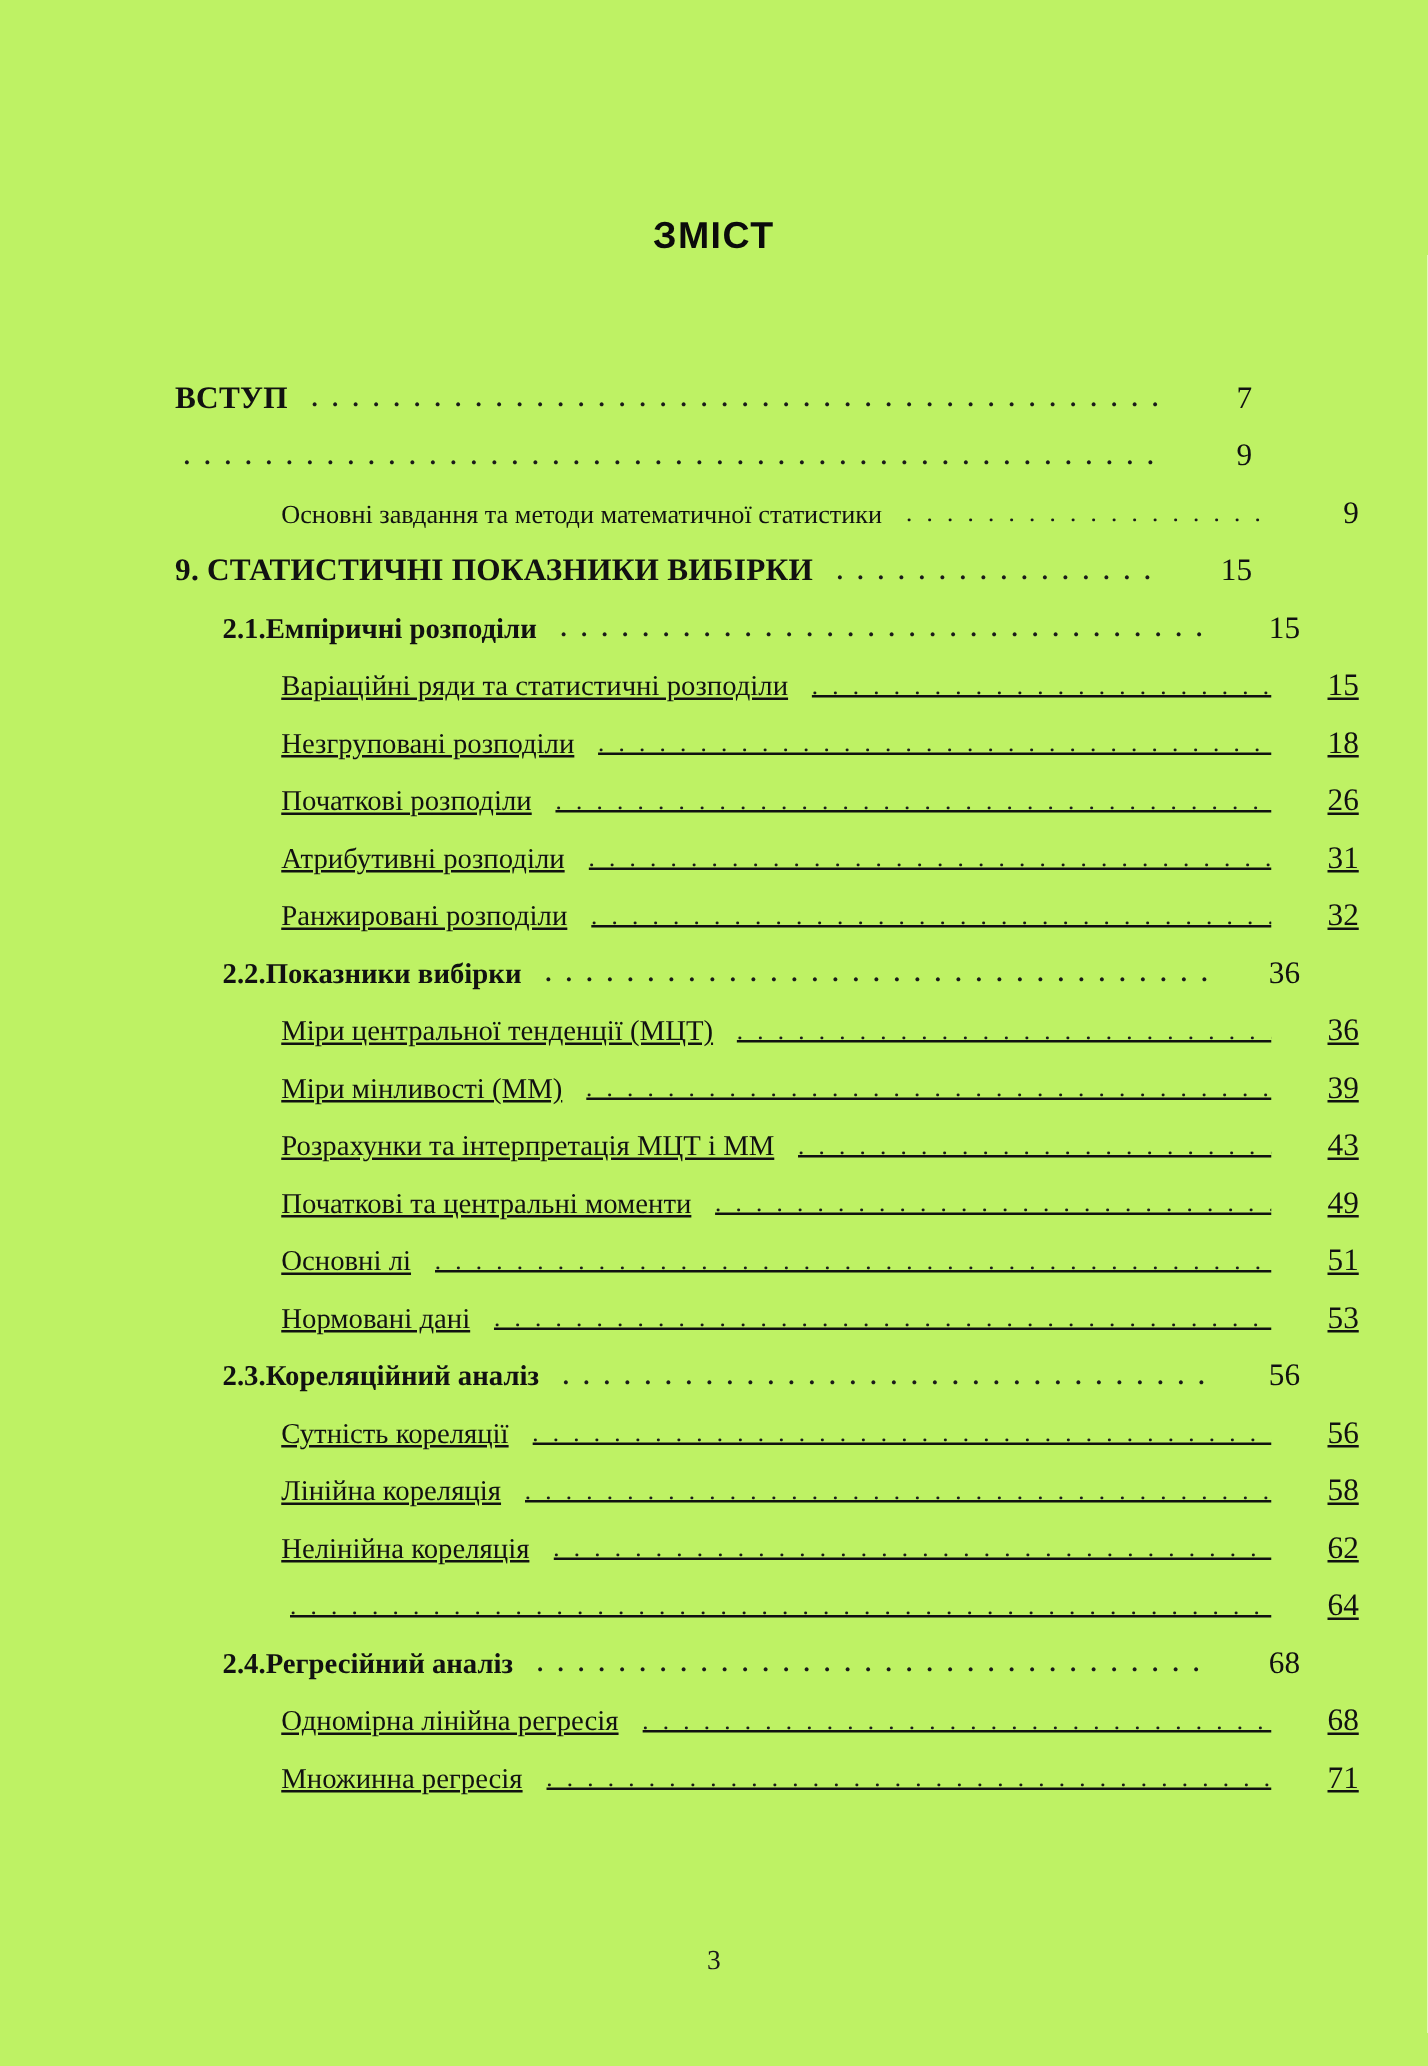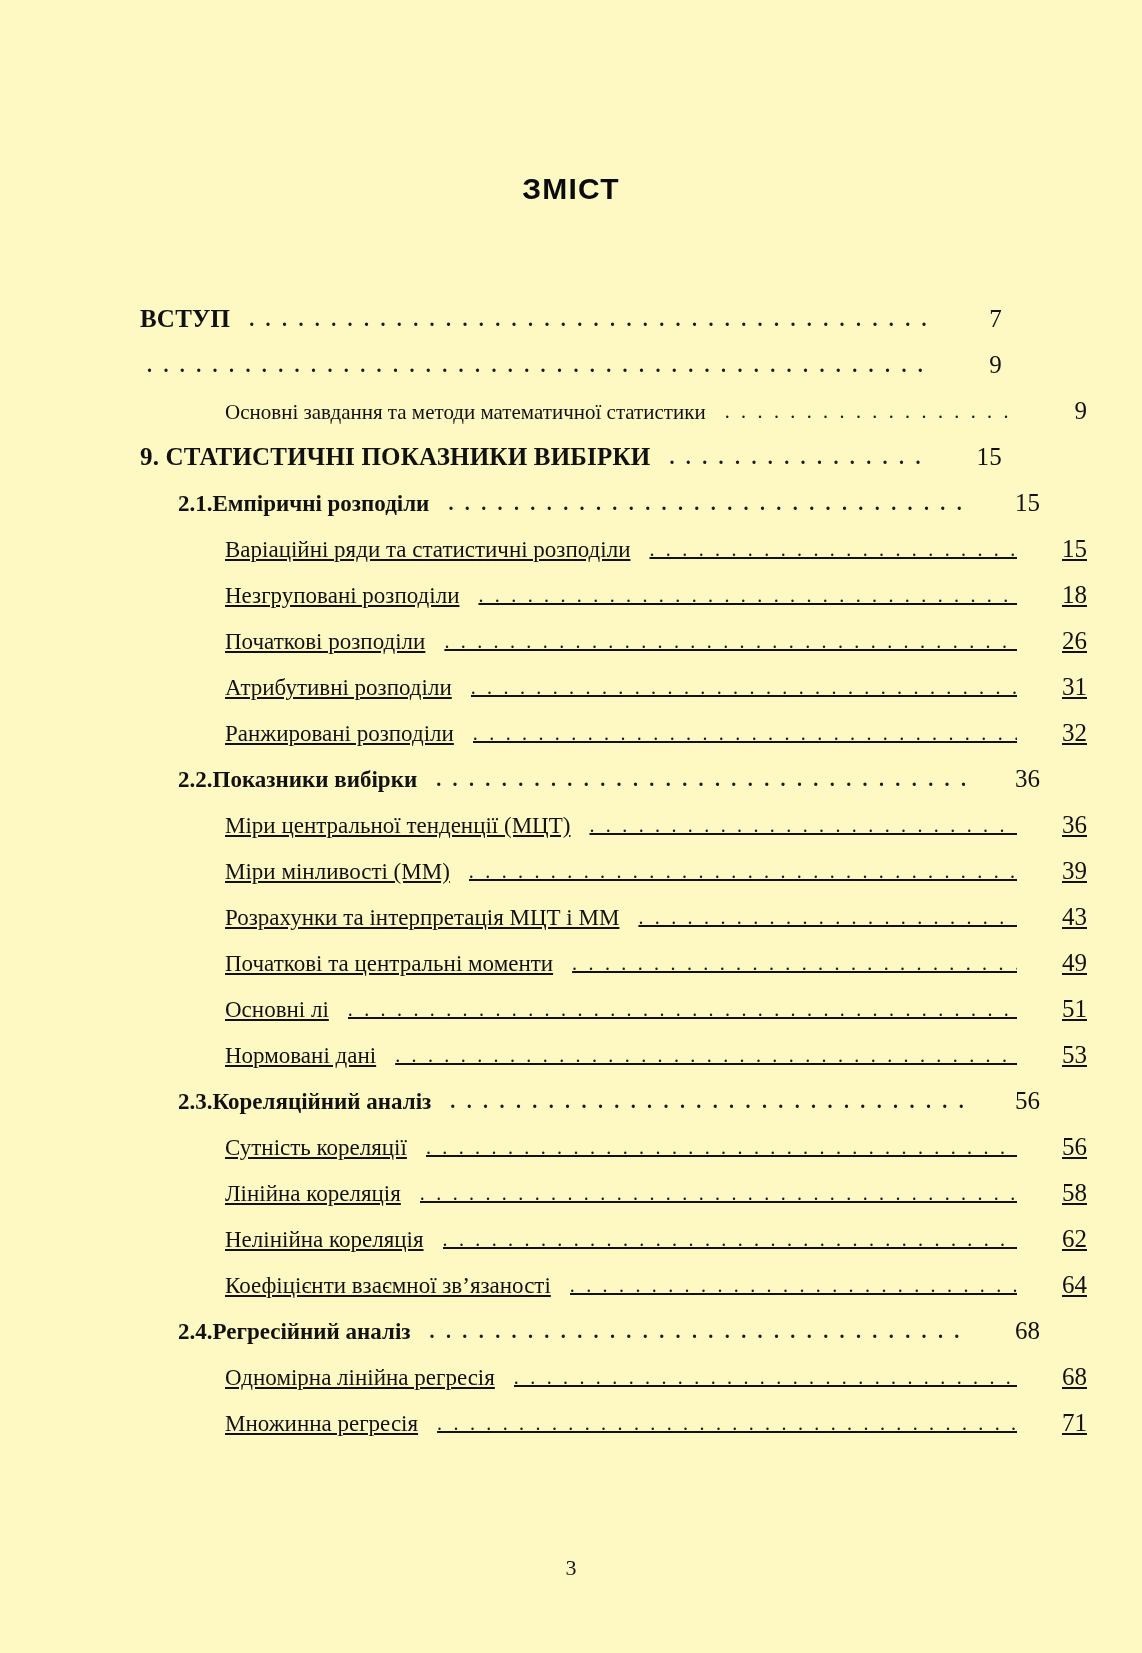--- a/index.html
+++ b/index.html
@@ -5,21 +5,21 @@
 <style>
   html, body {
     margin: 0;
     padding: 0;
     background: #ffffff;
   }
   .page {
     position: relative;
     width: 1142px;
     height: 1653px;
-    background: #fef9c3;
+    background: #bef264;
     margin: 0 auto;
     overflow: hidden;
     box-sizing: border-box;
   }
 
   
   .toc-title {
     position: absolute;
     top: 172px;
     left: 0;
@@ -226,21 +226,20 @@
         <span class="toc-label">Лінійна кореляція</span>
         <span class="toc-leader">. . . . . . . . . . . . . . . . . . . . . . . . . . . . . . . . . . . . . . . . . . . . . . . . . . . . . . . . . . . . . . . . . . . . . . . . . . . . . . . . . . . . . . . . . . . .</span>
         <span class="toc-page">58</span>
       </div>
       <div class="toc-row lvl-2">
         <span class="toc-label">Нелінійна кореляція</span>
         <span class="toc-leader">. . . . . . . . . . . . . . . . . . . . . . . . . . . . . . . . . . . . . . . . . . . . . . . . . . . . . . . . . . . . . . . . . . . . . . . . . . . . . . . . . . . . . . . . . . . .</span>
         <span class="toc-page">62</span>
       </div>
       <div class="toc-row lvl-2">
-        <span class="toc-label">Коефіцієнти взаємної зв’язаності</span>
         <span class="toc-leader">. . . . . . . . . . . . . . . . . . . . . . . . . . . . . . . . . . . . . . . . . . . . . . . . . . . . . . . . . . . . . . . . . . . . . . . . . . . . . . . . . . . . . . . . . . . .</span>
         <span class="toc-page">64</span>
       </div>
       <div class="toc-row lvl-1">
         <span class="toc-label">2.4.Регресійний аналіз</span>
         <span class="toc-leader">. . . . . . . . . . . . . . . . . . . . . . . . . . . . . . . . . . . . . . . . . . . . . . . . . . . . . . . . . . . . . . . . . . . . . . . . . . . . . . . . . . . . . . . . . . . .</span>
         <span class="toc-page">68</span>
       </div>
       <div class="toc-row lvl-2">
         <span class="toc-label">Одномірна лінійна регресія</span>

